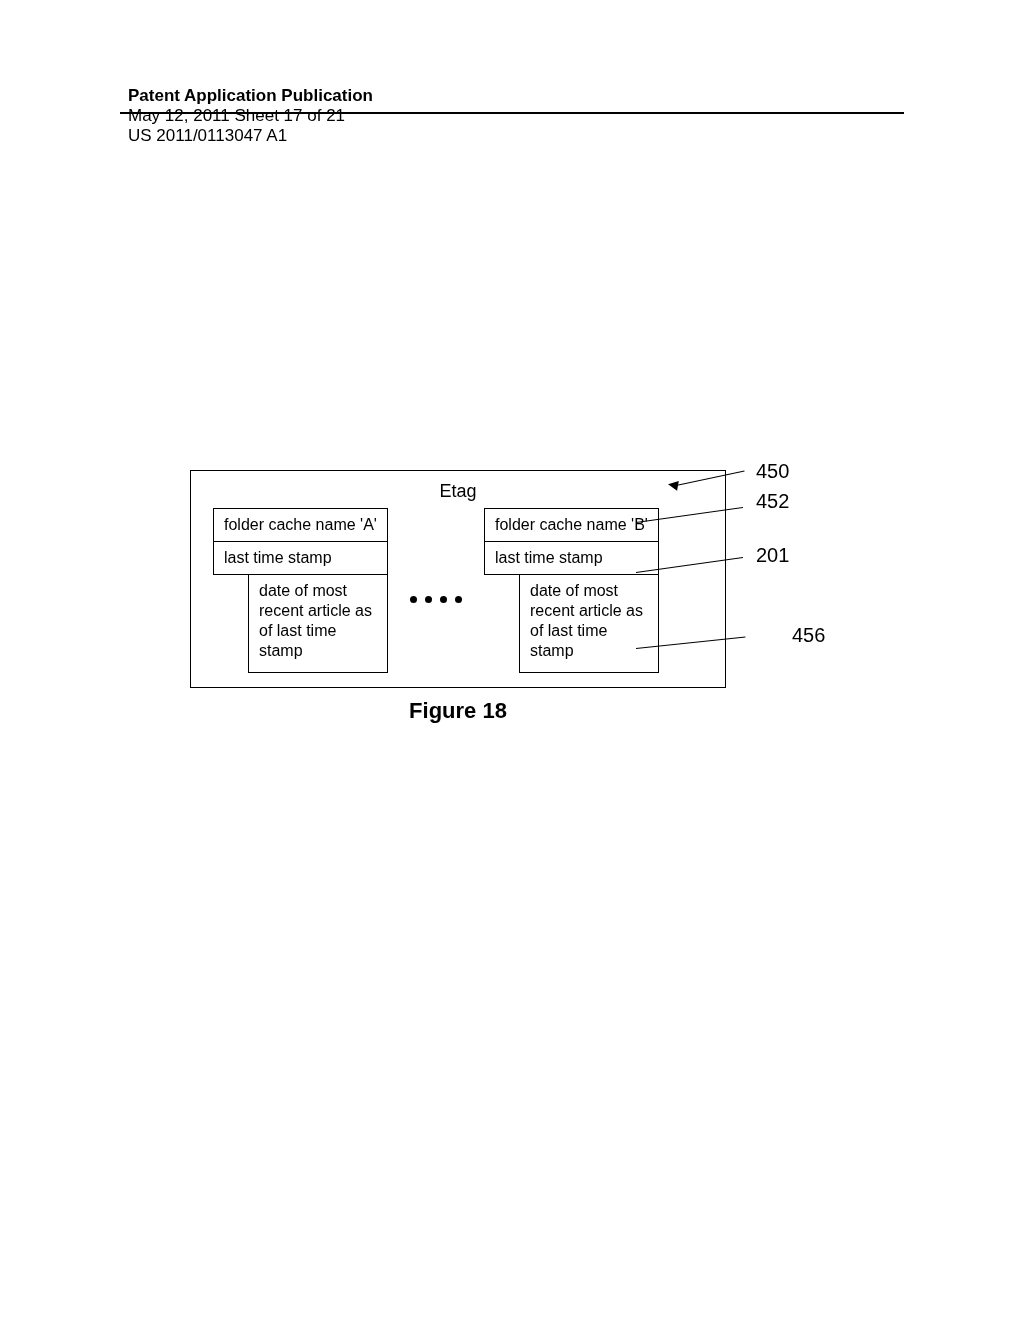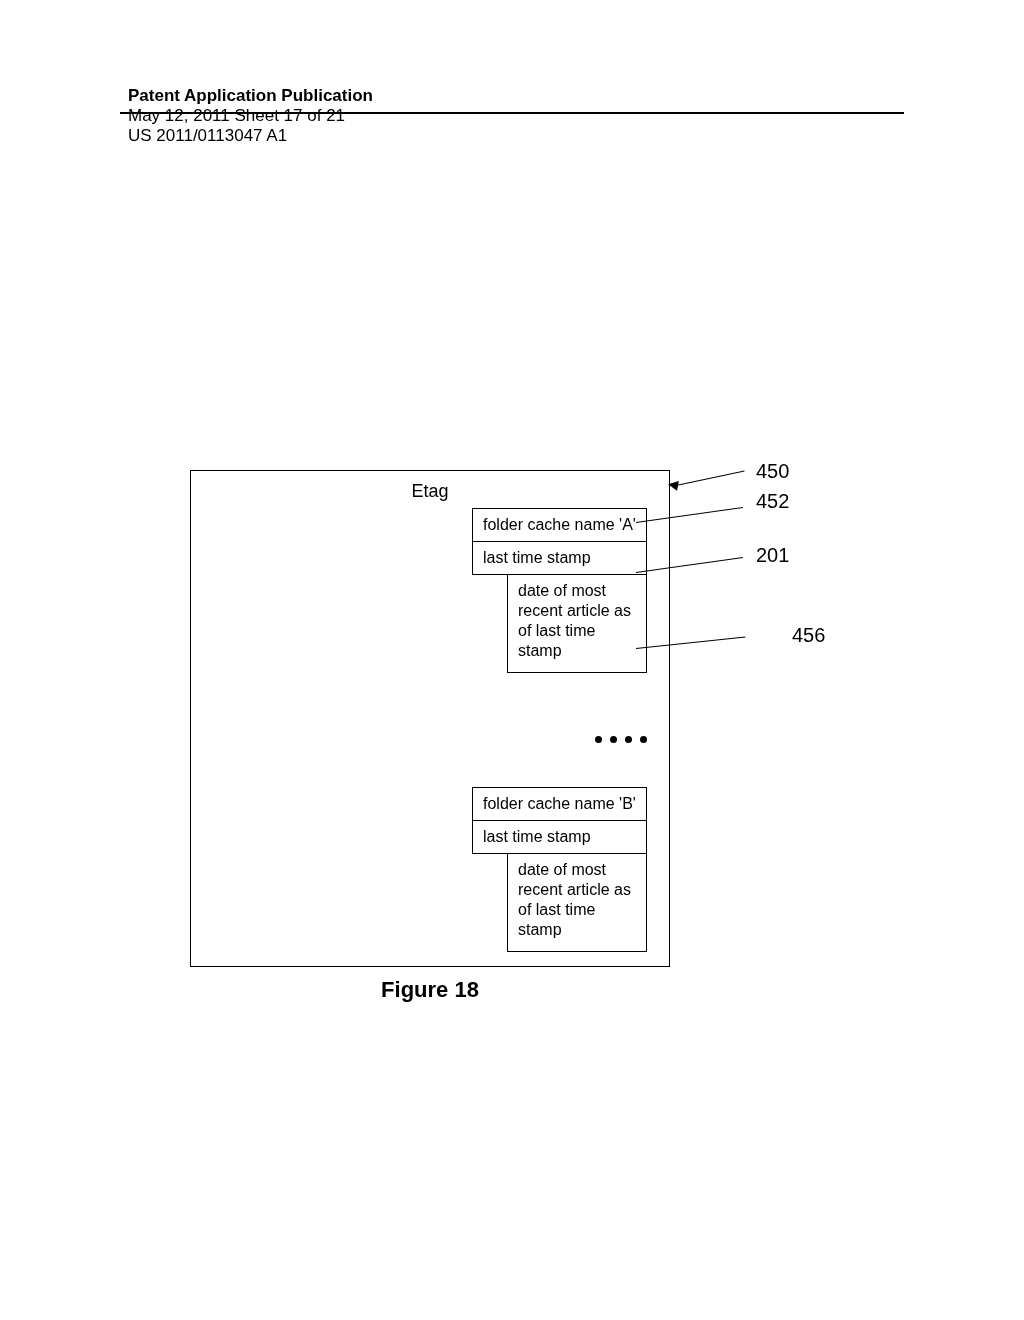--- a/index.html
+++ b/index.html
@@ -26,38 +26,37 @@
     left: 120px;
     right: 120px;
     height: 2px;
     background: #000;
   }
 
   .figure-wrap {
     position: absolute;
     top: 470px;
     left: 190px;
-    width: 480px;
+    width: 536px;
   }
 
   .etag-box {
     border: 1.5px solid #000;
     padding: 10px 22px 14px 22px;
     position: relative;
   }
   .etag-title {
     text-align: center;
     font-size: 18px;
     margin-bottom: 6px;
   }
   .boxes-row {
     display: flex;
-    align-items: flex-end;
+    align-items: center;
     gap: 18px;
-    flex-direction: column;
   }
   .folder-col {
     width: 175px;
     border-left: 0;
   }
   .cell {
     border: 1.5px solid #000;
     padding: 6px 10px;
     font-size: 16px;
     line-height: 1.25;

